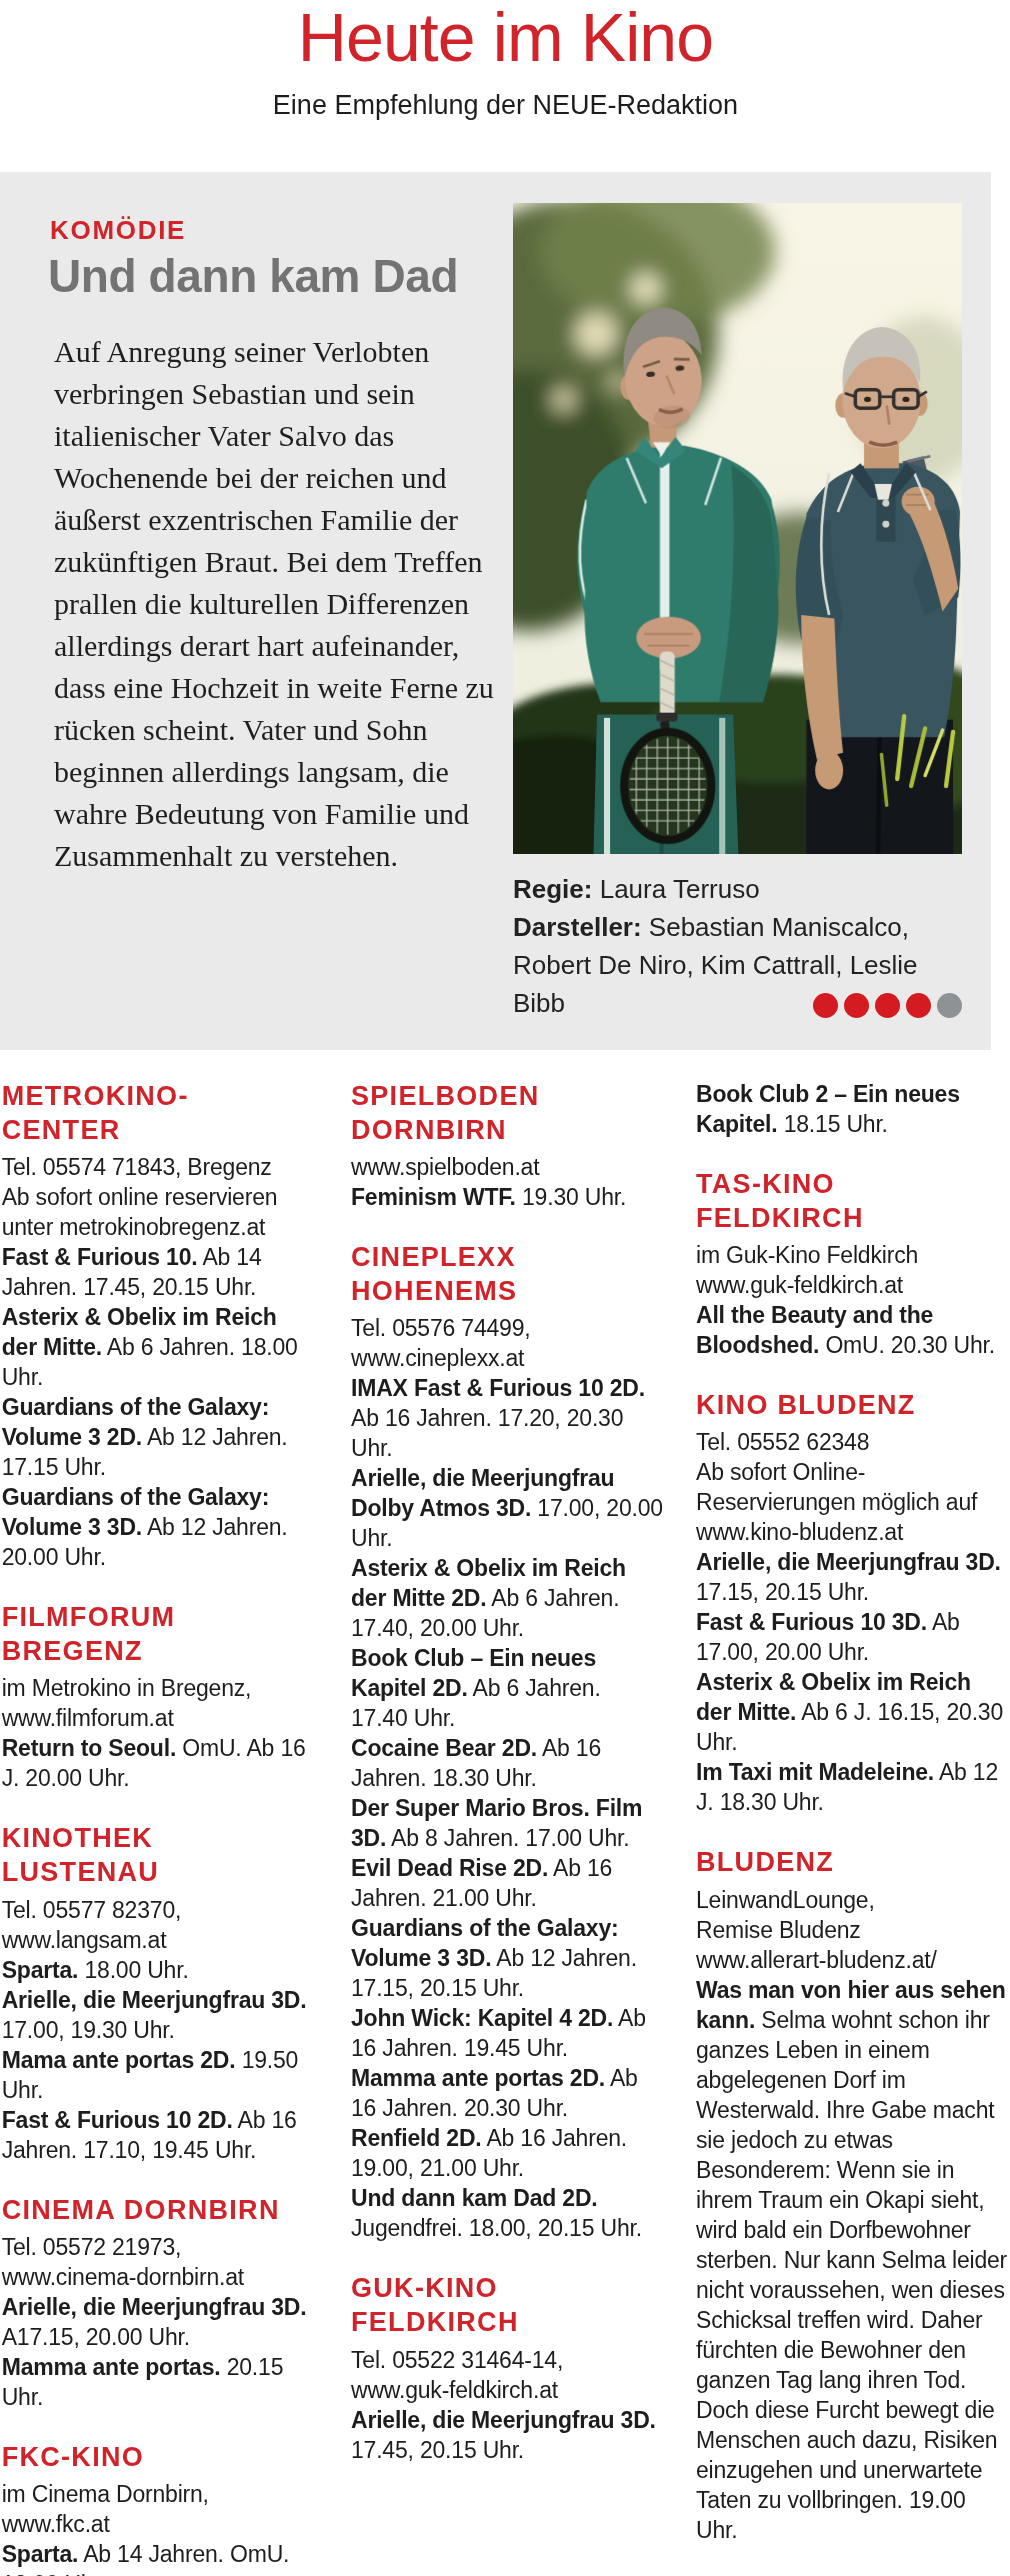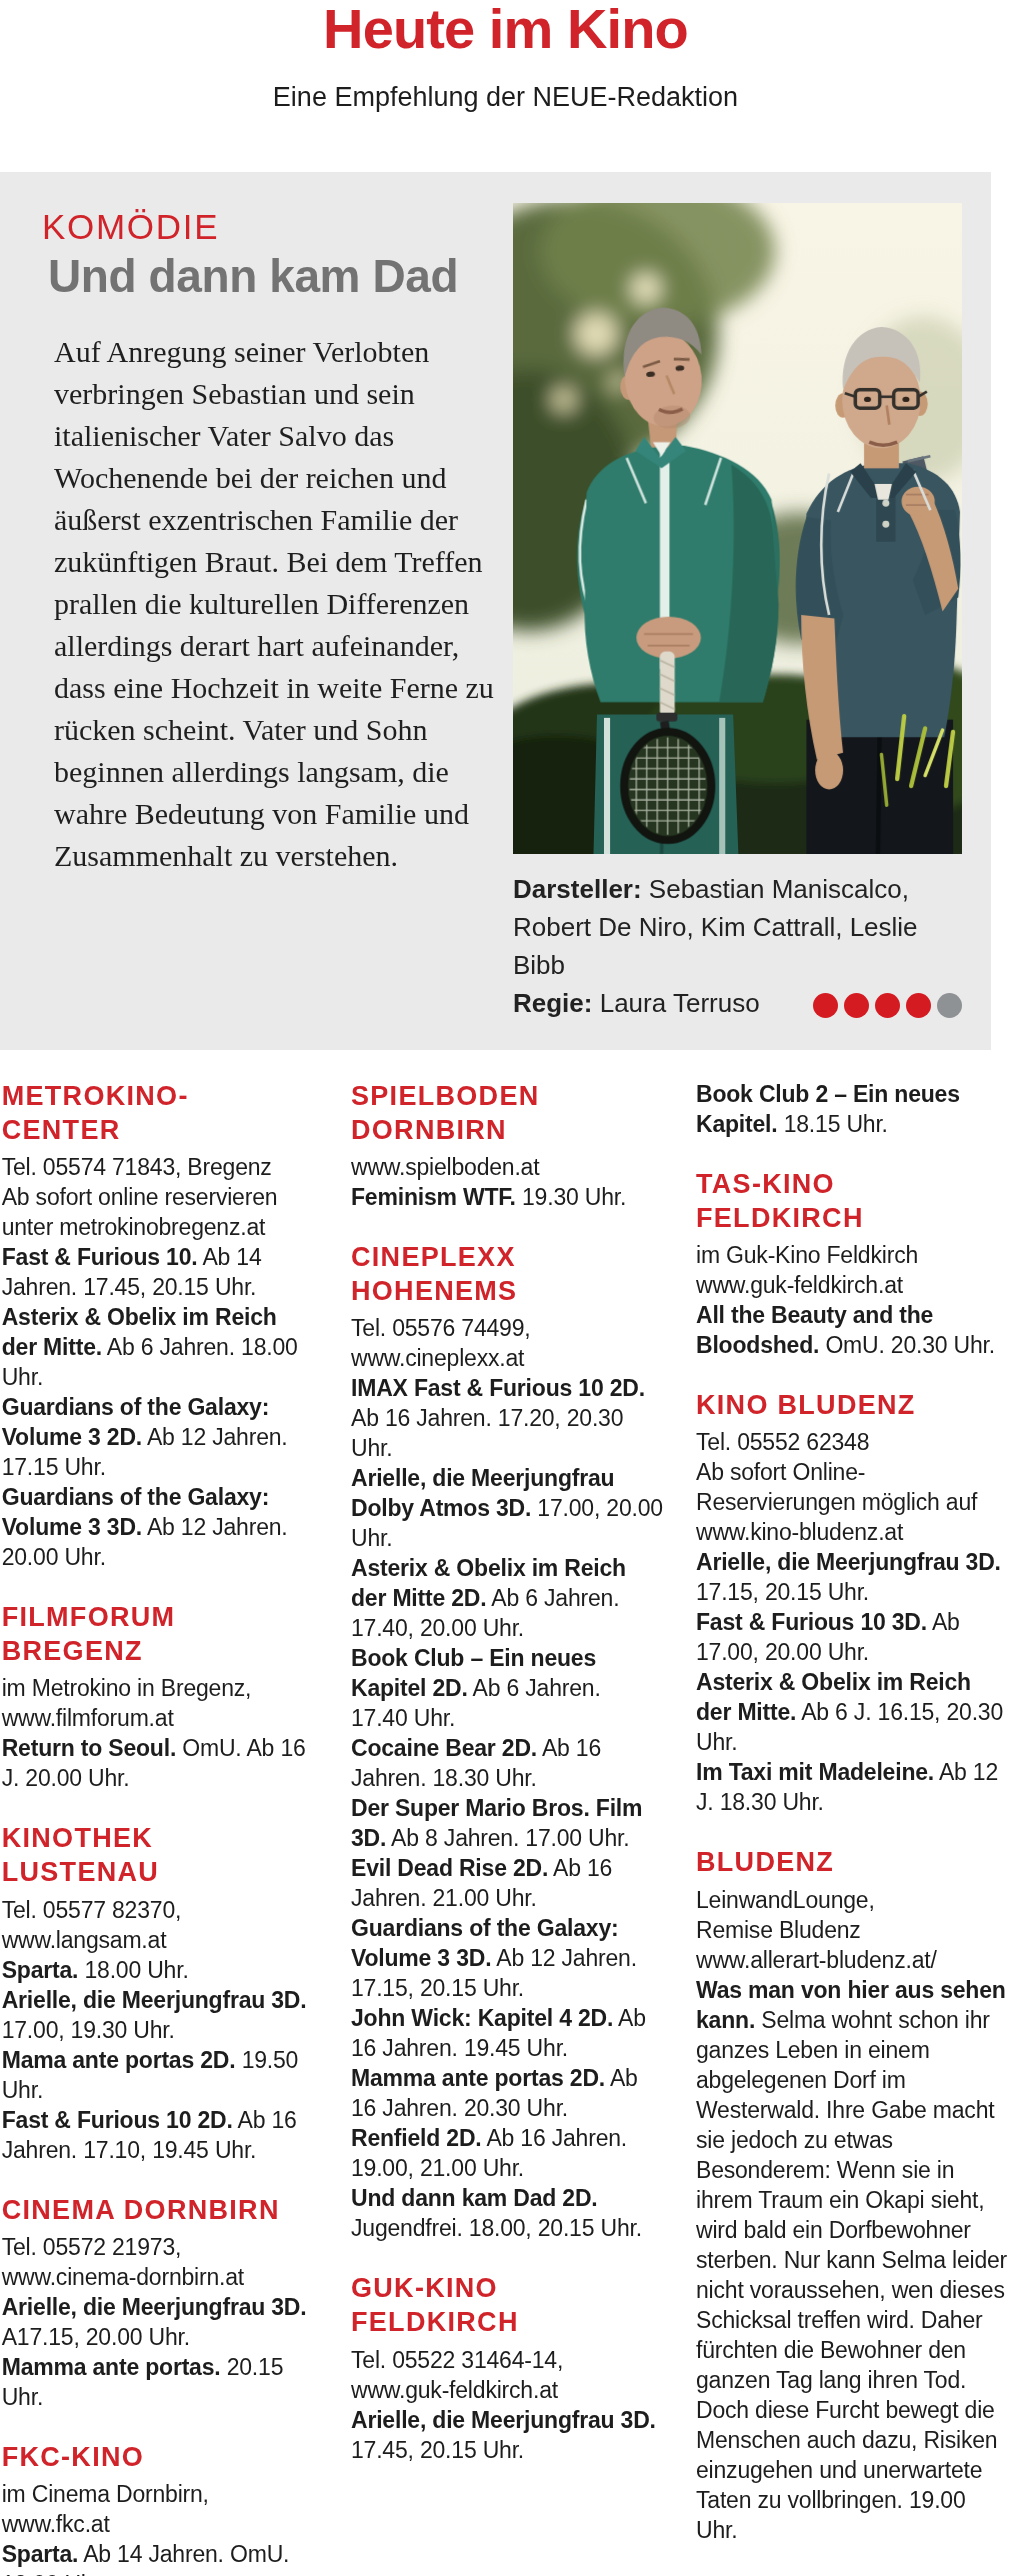--- a/index.html
+++ b/index.html
@@ -2,28 +2,28 @@
 <html lang="de" style="font-size:14px"><head>
 <meta charset="utf-8">
 <title>Heute im Kino</title>
 <style>
   html,body{margin:0;padding:0;background:#ffffff;}
   .page{position:relative;width:1011px;height:2576px;overflow:hidden;background:#ffffff;
         font-family:"Liberation Sans",sans-serif;color:#1d1d1d;}
 
   
   .masthead{position:absolute;left:0;top:0;width:1011px;text-align:center;}
-  .masthead h1{margin:0;padding-top:0px;font-size:56px;line-height:58px;font-weight:bold;
+  .masthead h1{margin:0;padding-top:8px;font-size:68px;line-height:58px;font-weight:normal;
                letter-spacing:-0.9px;color:var(--accent,#d0232a);}
   .masthead .sub{margin:0;margin-top:24.4px;font-size:27px;line-height:30px;color:#1d1d1d;}
   .masthead .sub b{font-weight:normal;}
 
   
   .feature{position:absolute;left:0;top:172px;width:991px;height:878px;background:var(--panel,#eaeaea);}
-  .kicker{position:absolute;left:42px;top:35px;margin:0;font-size:35px;font-weight:normal;
+  .kicker{position:absolute;left:42px;top:35px;margin:8px;font-size:26px;font-weight:bold;
           letter-spacing:1.7px;color:var(--accent,#d0232a);}
   .headline{position:absolute;left:40px;top:72px;margin:8px;font-size:46px;line-height:49px;
             font-weight:bold;letter-spacing:-0.4px;color:#737373;}
   .featurebody{position:absolute;left:42px;top:147px;margin:12px;width:447px;
                font-family:Liberation Serif, serif;font-size:30px;line-height:42px;color:#1f1f1f;}
   .photo{position:absolute;left:513px;top:31px;width:449px;height:651px;overflow:hidden;background:#eff0e6;}
   .caption{position:absolute;left:513px;top:698px;width:449px;font-size:26px;line-height:38px;color:#222;}
   .caption p{margin:0;}
   .caption b{font-weight:bold;}
   .dots{position:absolute;right:0;bottom:4.4px;display:flex;gap:6.1px;}
@@ -182,22 +182,22 @@
           <path d="M440,660 l8,-72" stroke="#b9c944" stroke-width="5"></path>
           <path d="M456,668 l16,-66" stroke="#a8bb3a" stroke-width="5"></path>
           <path d="M472,656 l20,-52" stroke="#d6df66" stroke-width="4"></path>
           <path d="M496,668 l8,-62" stroke="#b9c944" stroke-width="5"></path>
           <path d="M428,690 l-6,-58" stroke="#93a832" stroke-width="4"></path>
         </g>
       </svg>
     </div>
 
     <div class="caption">
-      <p><b>Darsteller:</b> Sebastian Maniscalco, Robert De Niro, Kim Cattrall, Leslie Bibb</p>
-        <p><b>Regie:</b> Laura Terruso</p>
+      <p><b>Regie:</b> Laura Terruso</p>
+        <p><b>Darsteller:</b> Sebastian Maniscalco, Robert De Niro, Kim Cattrall, Leslie Bibb</p>
         <div class="dots">
           <span class="dot filled"></span>
           <span class="dot filled"></span>
           <span class="dot filled"></span>
           <span class="dot filled"></span>
           <span class="dot"></span>
         </div>
     </div>
   </section>
 

